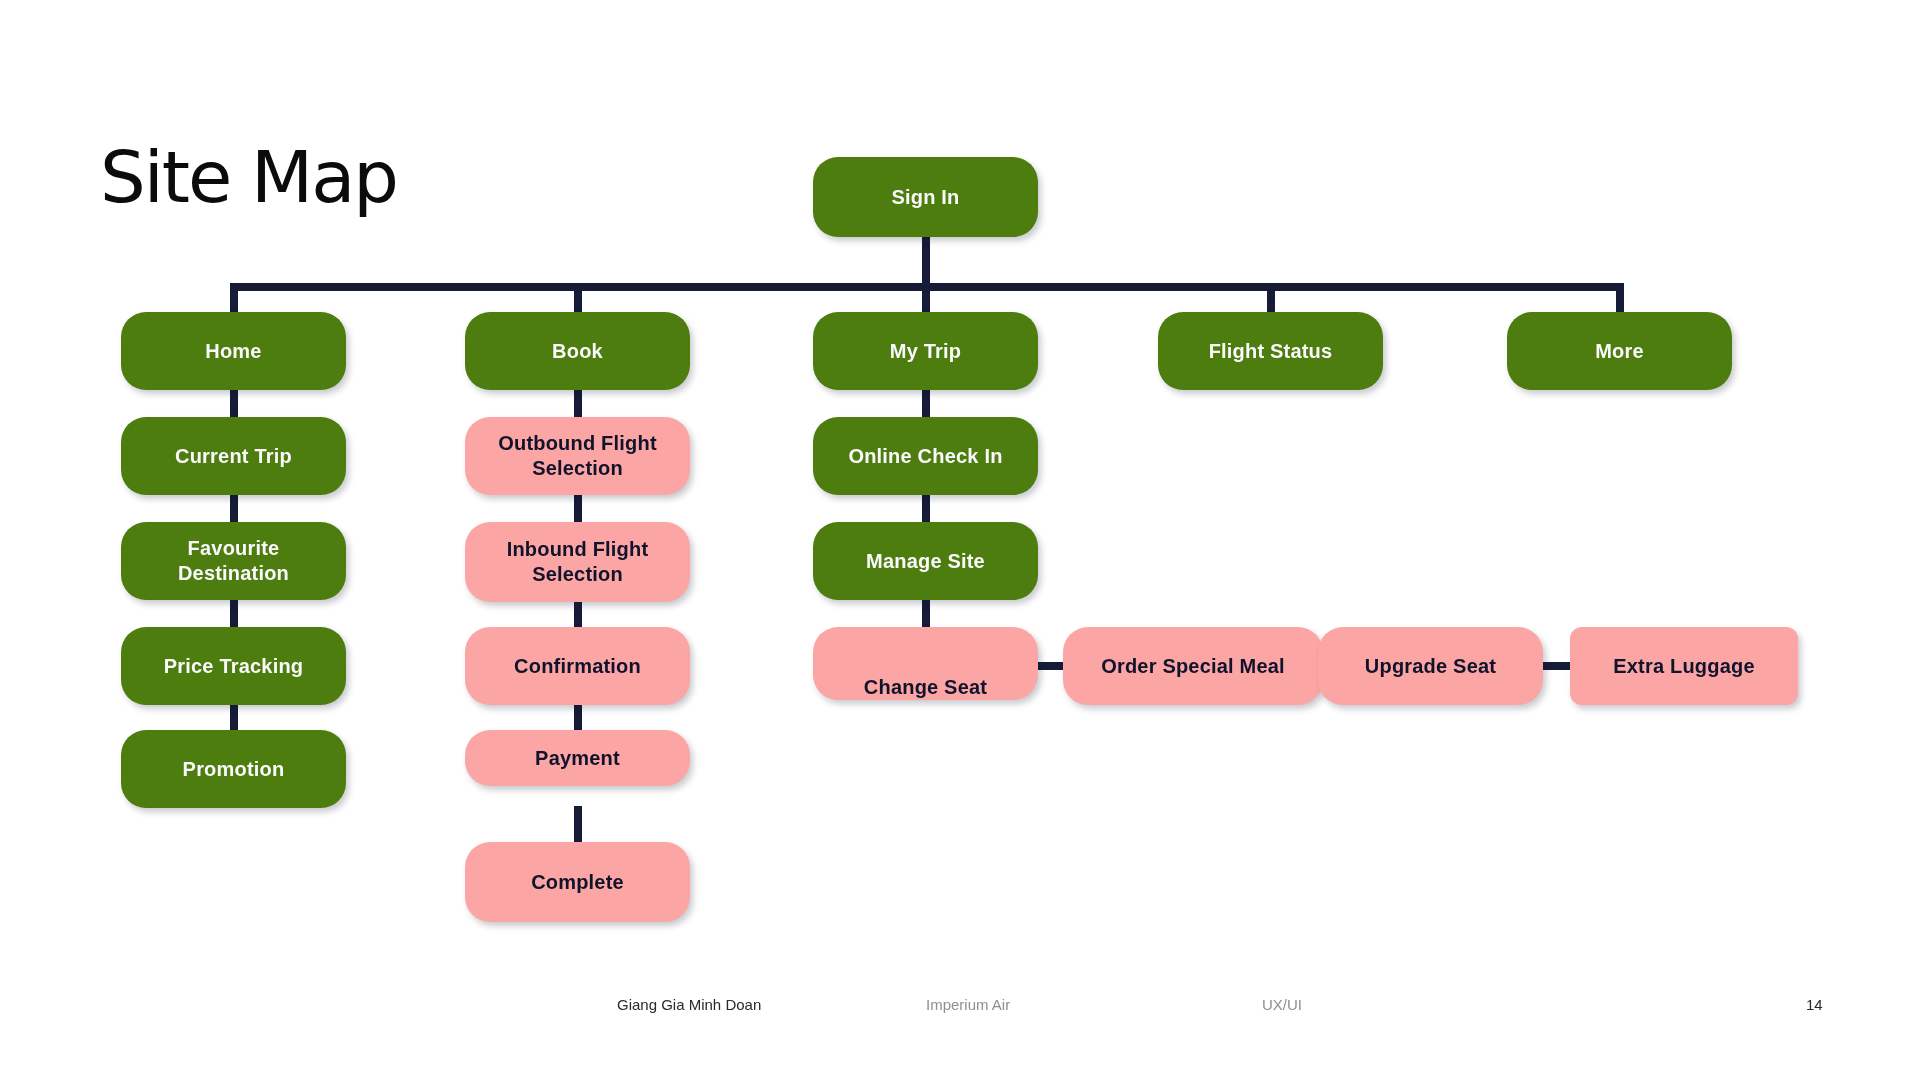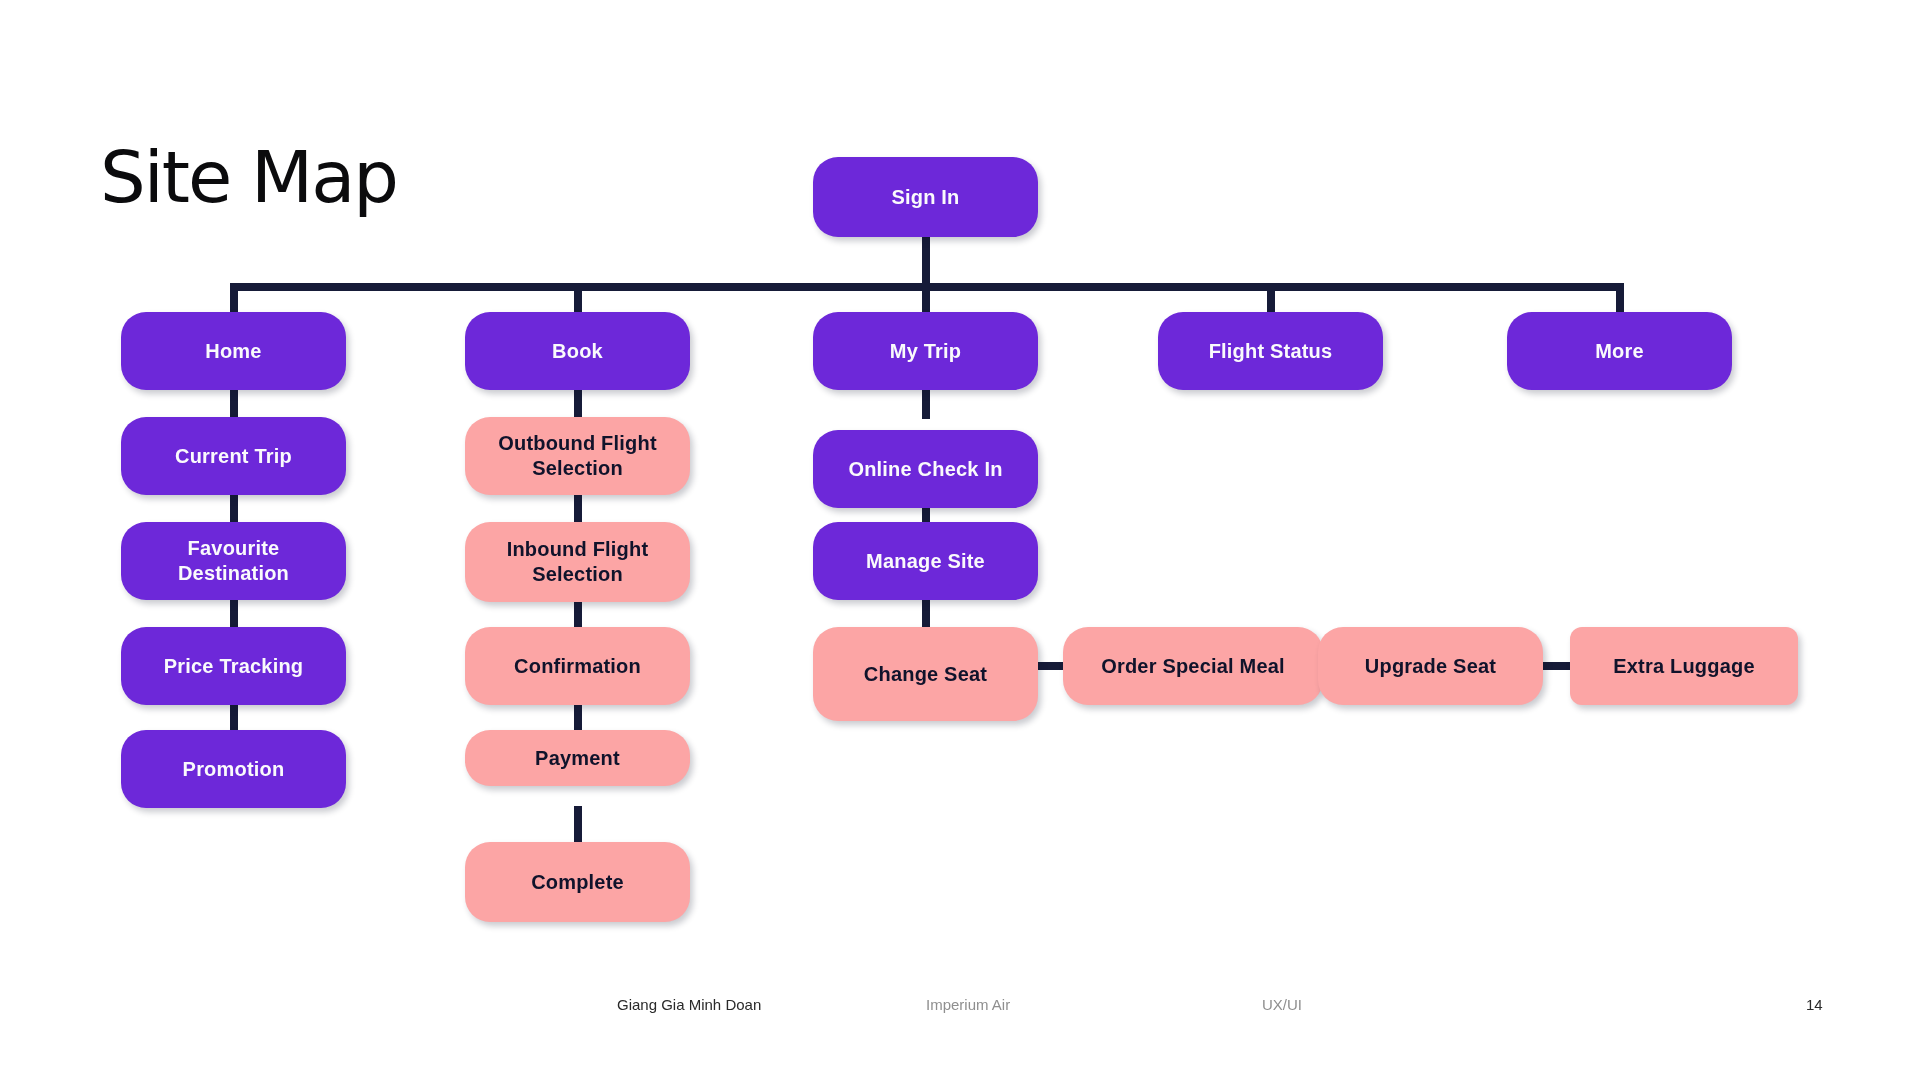--- a/index.html
+++ b/index.html
@@ -40,21 +40,21 @@
     padding: 0 12px;
     box-sizing: border-box;
     box-shadow: 3px 4px 6px rgba(13, 17, 40, 0.22);
   }
   .node .label {
     font-size: 20px;
     font-weight: 700;
     line-height: 1.25;
     letter-spacing: 0.2px;
   }
-  .node.dark  { background: #6d28d9; }
+  .node.dark  { background: #4d7c0f; }
   .node.dark .label { color: #fafafc; }
   .node.light { background: #fca5a5; }
   .node.light .label { color: #10132b; }
   .footer-item {
     position: absolute;
     top: 996px;
     font-size: 15px;
     color: #8f8f8f;
     white-space: nowrap;
   }
@@ -127,27 +127,27 @@
       </div>
       <div class="node light" style="left: 465px; top: 627px; width: 225px; height: 78px;">
         <span class="label">Confirmation</span>
       </div>
       <div class="node light" style="left: 465px; top: 730px; width: 225px; height: 56px;">
         <span class="label">Payment</span>
       </div>
       <div class="node light" style="left: 465px; top: 842px; width: 225px; height: 80px;">
         <span class="label">Complete</span>
       </div>
-      <div class="node dark" style="left: 813px; top: 417px; width: 225px; height: 78px; margin-top: 13px;">
+      <div class="node dark" style="left: 813px; top: 417px; width: 225px; height: 78px;">
         <span class="label">Online Check In</span>
       </div>
       <div class="node dark" style="left: 813px; top: 522px; width: 225px; height: 78px;">
         <span class="label">Manage Site</span>
       </div>
-      <div class="node light" style="left: 813px; top: 627px; width: 225px; height: 94px;">
+      <div class="node light" style="left: 813px; top: 627px; width: 225px; height: 73px; align-items: flex-end;">
         <span class="label">Change Seat</span>
       </div>
       <div class="node light" style="left: 1063px; top: 627px; width: 260px; height: 78px;">
         <span class="label">Order Special Meal</span>
       </div>
       <div class="node light" style="left: 1318px; top: 627px; width: 225px; height: 78px;">
         <span class="label">Upgrade Seat</span>
       </div>
       <div class="node light" style="left: 1570px; top: 627px; width: 228px; height: 78px; border-radius: 12px;">
         <span class="label">Extra Luggage</span>

